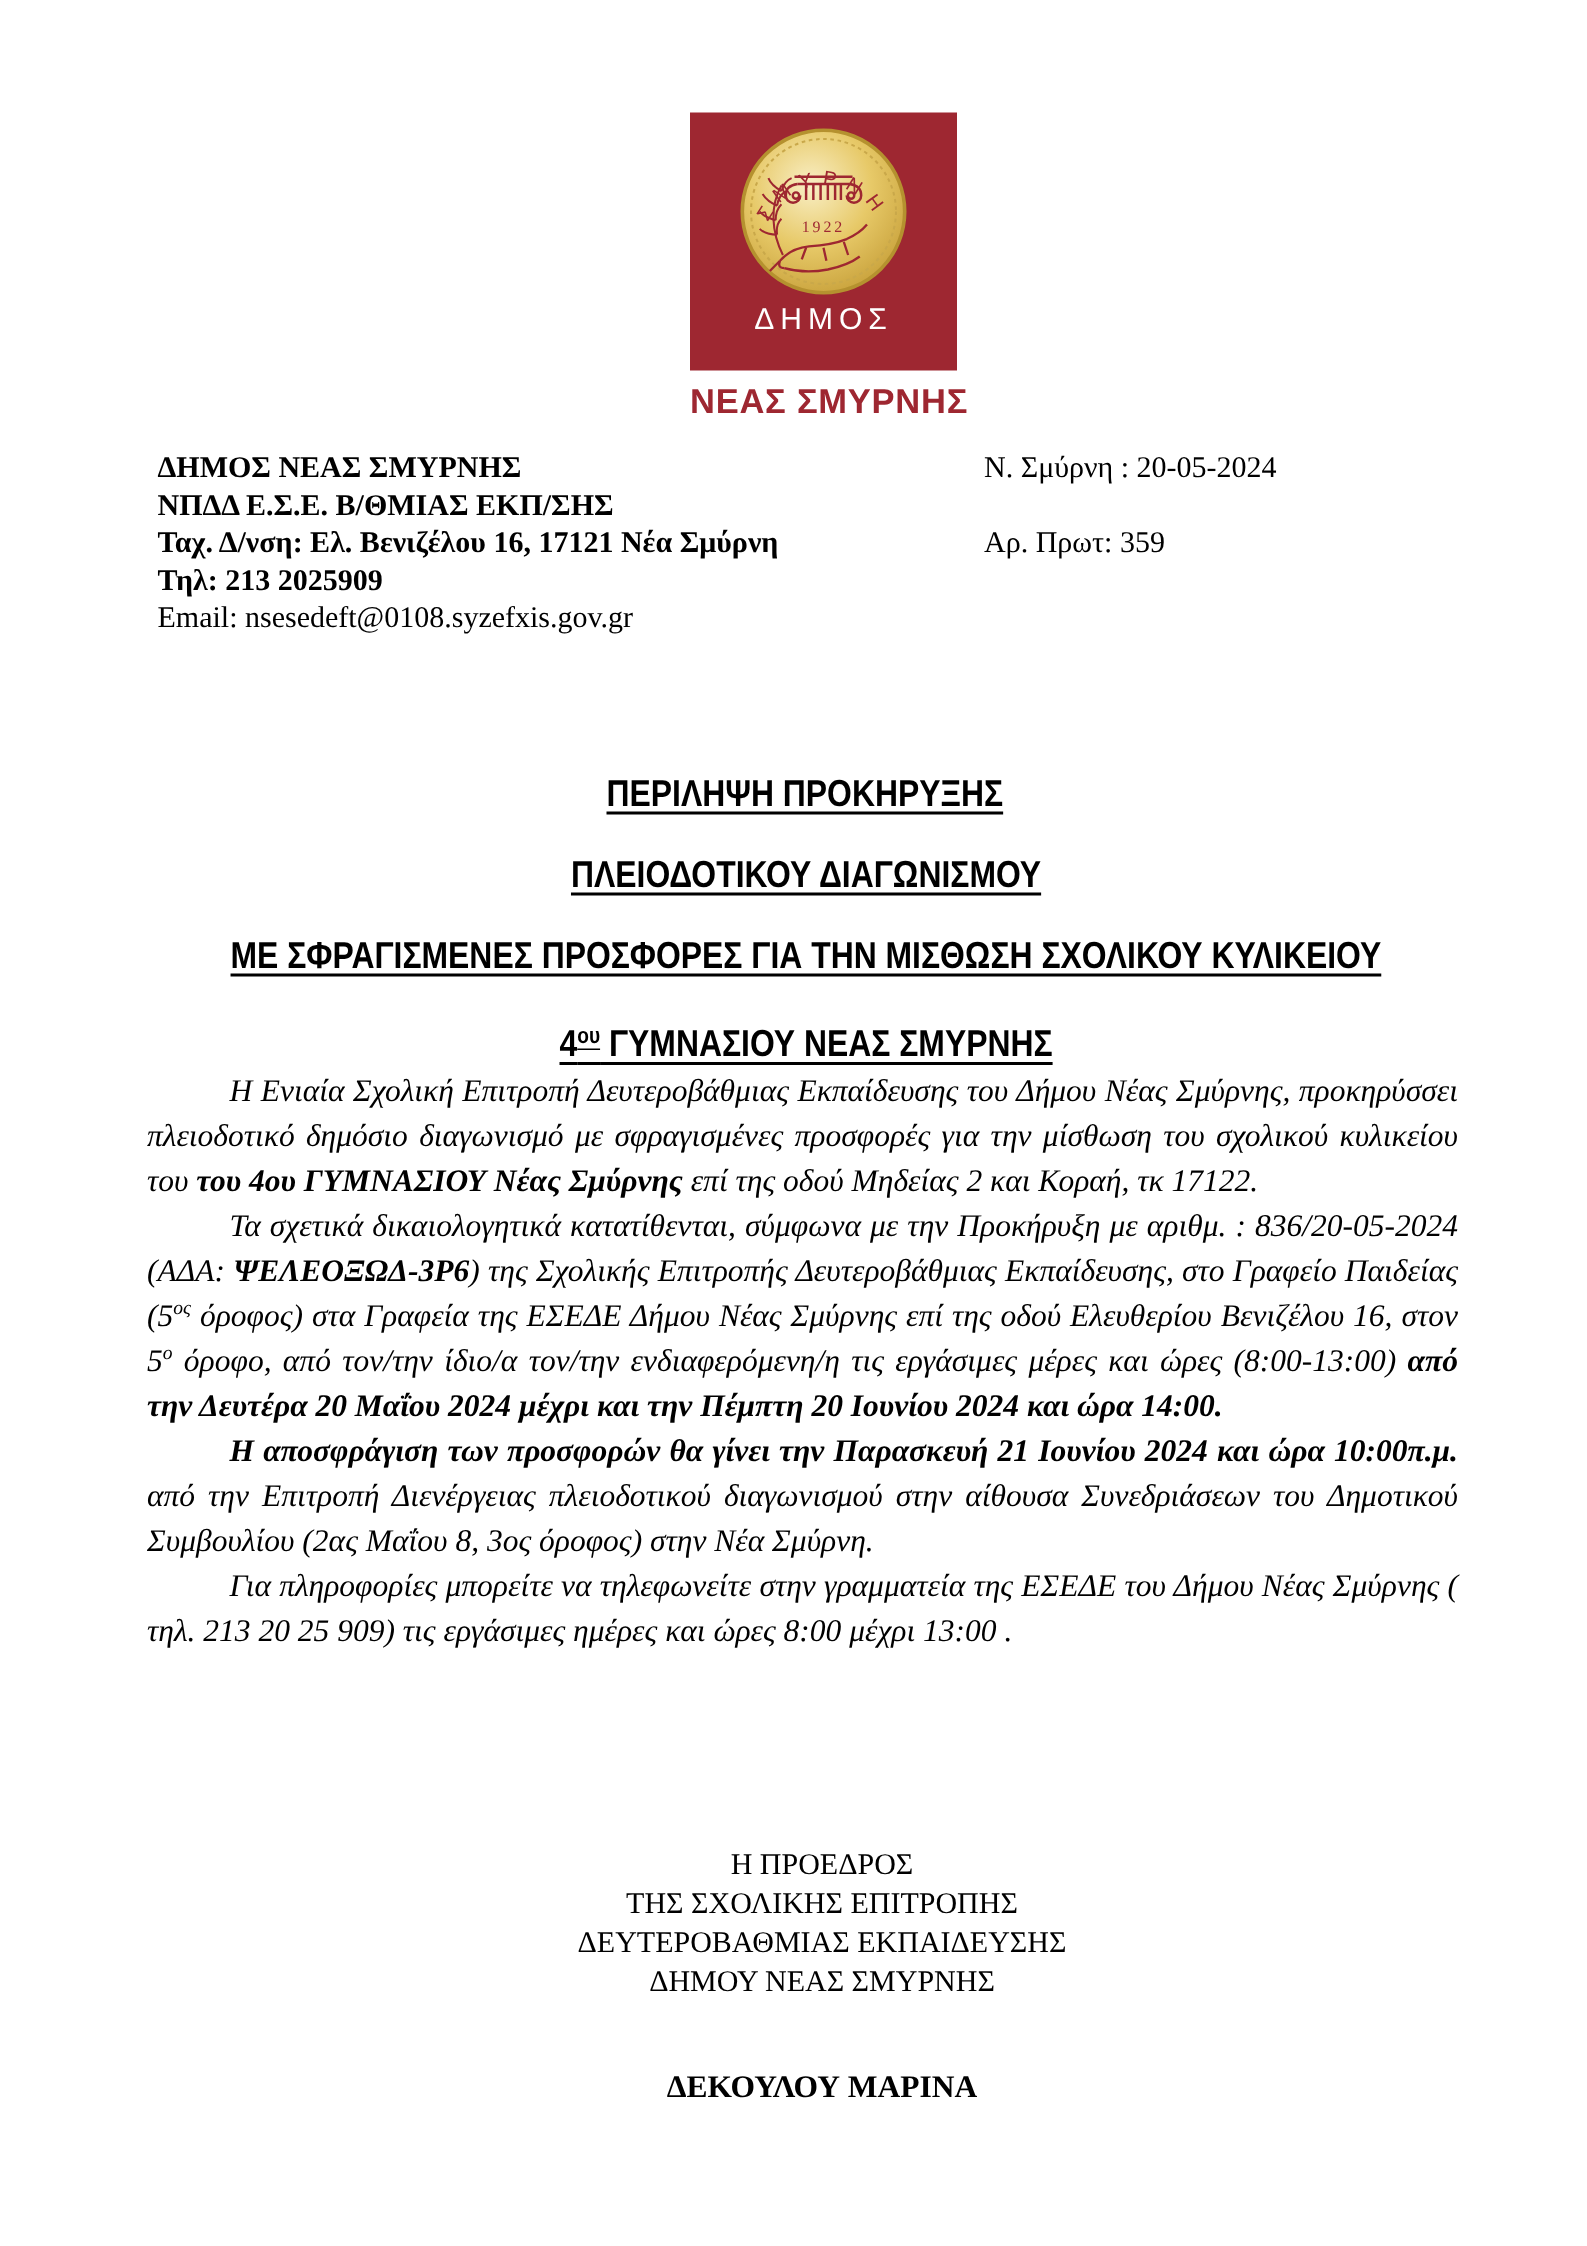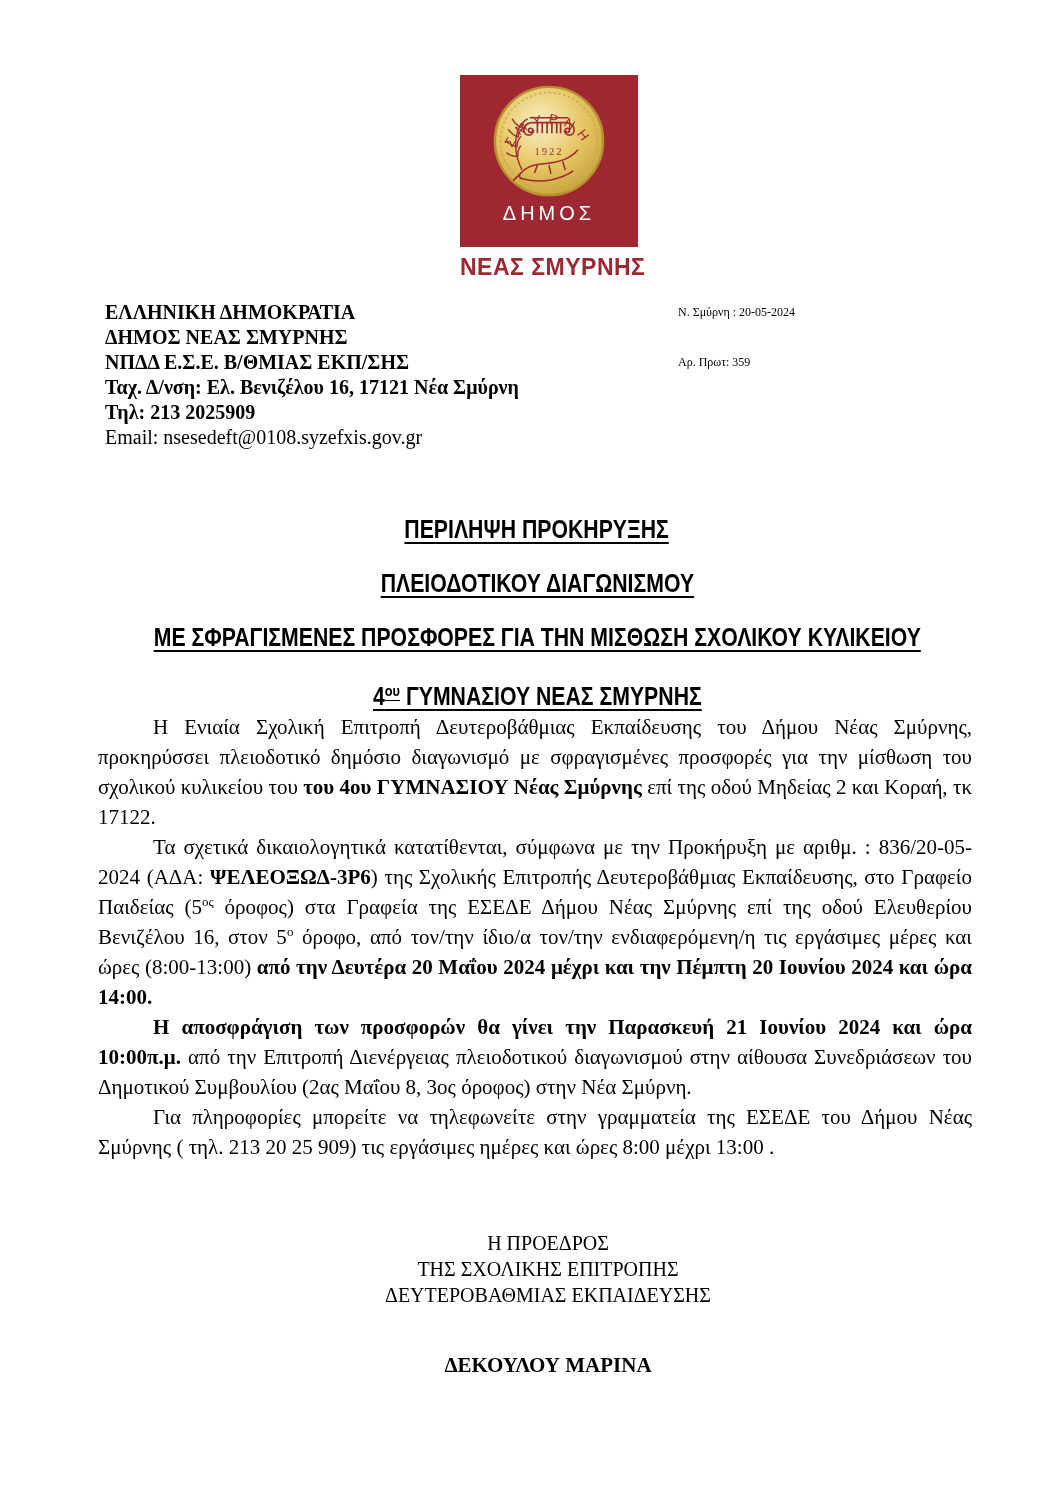--- a/index.html
+++ b/index.html
@@ -32,21 +32,21 @@
   .logo-name{
     color:var(--red);font-family:"Liberation Sans",sans-serif;
     font-weight:bold;font-size:23px;margin-top:7px;white-space:nowrap;
     letter-spacing:0.5px;
   }
 
   
   .header-left{position:absolute;left:105px;top:300px;font-size:20px;line-height:25px;}
   .header-left .hl{white-space:nowrap;}
   .header-left .bold{font-weight:bold;}
-  .header-right{position:absolute;left:678px;top:300px;font-size:12px;line-height:25px;font-family:Liberation Serif, serif;}
+  .header-right{position:absolute;left:656px;top:300px;font-size:20px;line-height:25px;font-family:Liberation Serif, serif;}
   .header-right .spacer{height:25px;}
 
   
   .title-block{position:absolute;left:0;top:514px;width:1058px;text-align:center;padding-left:16px;}
   .title-row{margin-bottom:20px;line-height:30px;}
   .title-line{
     display:inline-block;
     font-family:"Liberation Sans",sans-serif;
     font-weight:bold;font-size:25px;
     text-decoration:underline;
@@ -55,21 +55,21 @@
     transform:scaleX(0.85);
     white-space:nowrap;
   }
   .title-line sup{font-size:0.6em;text-decoration:underline;}
 
   
   .body-block{
     position:absolute;left:98px;top:712px;width:874px;
     font-size:21px;line-height:30px;text-align:justify;
   }
-  .body-block p{text-indent:55px;margin:0;}
+  .body-block p{text-indent:55px;margin:0;font-style:italic;}
   .body-block .b{font-weight:bold;}
   .body-block sup{font-size:0.62em;line-height:0;}
 
   
   .signature-block{
     position:absolute;left:38px;top:1230px;width:1020px;text-align:center;
     font-size:20px;line-height:26px;
   }
   .signature-name{margin-top:44px;font-weight:bold;font-size:21px;}
 </style>
@@ -120,21 +120,20 @@
           <path d="M30 94 l-7 7 M30 94 q-2 5 3 5"></path>
           <path d="M48 85 l-3 8 M60 85 l2 9 M74 81 l3 9"></path>
         </g>
       </svg>
       <div class="logo-dimos">ΔΗΜΟΣ</div>
     </div>
     <div class="logo-name">ΝΕΑΣ ΣΜΥΡΝΗΣ</div>
   </div>
 
   <div class="header-left">
-      <div class="hl bold" style="font-weight: bold;">ΕΛΛΗΝΙΚΗ ΔΗΜΟΚΡΑΤΙΑ</div>
       <div class="hl bold" style="font-weight: bold;">ΔΗΜΟΣ ΝΕΑΣ ΣΜΥΡΝΗΣ</div>
       <div class="hl bold" style="font-weight: bold;">ΝΠΔΔ Ε.Σ.Ε. Β/ΘΜΙΑΣ ΕΚΠ/ΣΗΣ</div>
       <div class="hl bold" style="font-weight: bold; text-align: center;">Ταχ. Δ/νση: Ελ. Βενιζέλου 16, 17121 Νέα Σμύρνη</div>
       <div class="hl bold" style="font-weight: bold;">Τηλ: 213 2025909</div>
       <div class="hl" style="font-weight: normal;">Email: nsesedeft@0108.syzefxis.gov.gr</div>
     </div>
 
   <div class="header-right">
     <div class="hl">Ν. Σμύρνη : 20-05-2024</div>
     <div class="spacer"></div>
@@ -153,17 +152,18 @@
       <p><span>Τα σχετικά δικαιολογητικά κατατίθενται, σύμφωνα με την Προκήρυξη με αριθμ. : 836/20-05-2024 (ΑΔΑ: </span><span class="b">ΨΕΛΕΟΞΩΔ-3Ρ6</span><span>) της Σχολικής Επιτροπής Δευτεροβάθμιας Εκπαίδευσης, στο Γραφείο Παιδείας (5</span><sup>ος</sup><span> όροφος) στα Γραφεία της ΕΣΕΔΕ Δήμου Νέας Σμύρνης επί της οδού Ελευθερίου Βενιζέλου 16, στον 5</span><sup>ο</sup><span> όροφο, από τον/την ίδιο/α τον/την ενδιαφερόμενη/η τις εργάσιμες μέρες και ώρες (8:00-13:00) </span><span class="b">από την Δευτέρα 20 Μαΐου 2024 μέχρι και την Πέμπτη 20 Ιουνίου 2024 και ώρα 14:00.</span></p>
       <p><span class="b">Η αποσφράγιση των προσφορών θα γίνει την Παρασκευή 21 Ιουνίου 2024 και ώρα 10:00π.μ.</span><span> από την Επιτροπή Διενέργειας πλειοδοτικού διαγωνισμού στην αίθουσα Συνεδριάσεων του Δημοτικού Συμβουλίου (2ας Μαΐου 8, 3ος όροφος) στην Νέα Σμύρνη.</span></p>
       <p><span>Για πληροφορίες μπορείτε να τηλεφωνείτε στην γραμματεία της ΕΣΕΔΕ του Δήμου Νέας Σμύρνης ( τηλ. 213 20 25 909) τις εργάσιμες ημέρες και ώρες 8:00 μέχρι 13:00 .</span></p>
     </div>
 
   <div class="signature-block">
     <div>
         <div>Η ΠΡΟΕΔΡΟΣ</div>
         <div>ΤΗΣ ΣΧΟΛΙΚΗΣ ΕΠΙΤΡΟΠΗΣ</div>
         <div>ΔΕΥΤΕΡΟΒΑΘΜΙΑΣ ΕΚΠΑΙΔΕΥΣΗΣ</div>
+        <div>ΔΗΜΟΥ ΝΕΑΣ ΣΜΥΡΝΗΣ</div>
       </div>
     <div class="signature-name">ΔΕΚΟΥΛΟΥ ΜΑΡΙΝΑ</div>
   </div>
 
 </div>
 
 </body></html>

